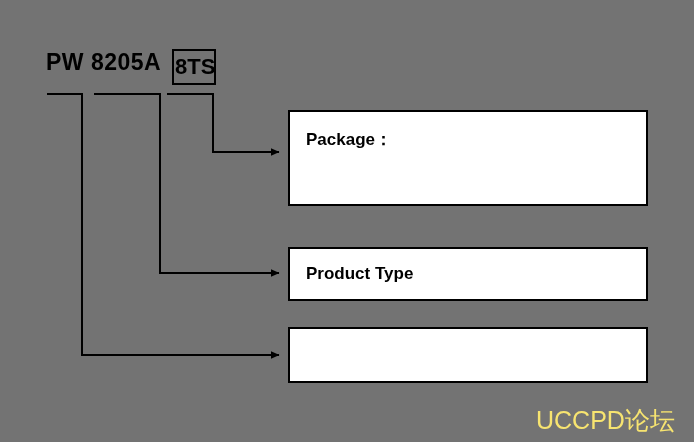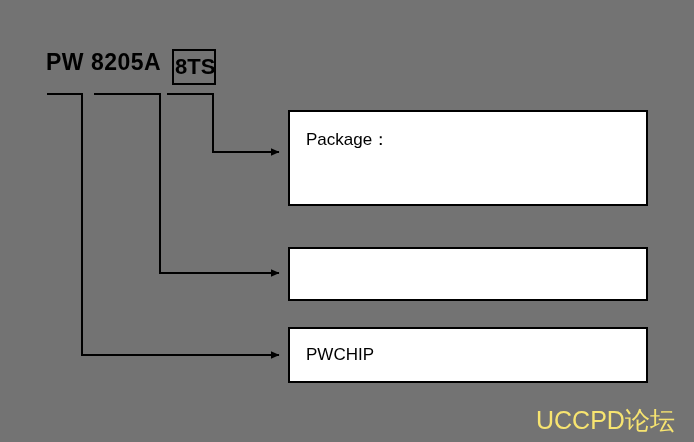--- a/index.html
+++ b/index.html
@@ -67,21 +67,21 @@
     box-sizing: border-box;
     background: #ffffff;
   }
   #box-package  { left: 288px; top: 110px; width: 360px; height: 96px; }
   #box-product  { left: 288px; top: 247px; width: 360px; height: 54px; }
   #box-pwchip   { left: 288px; top: 327px; width: 360px; height: 56px; }
 
   .box-text {
     position: absolute;
     font-size: 17px;
-    font-weight: normal;
+    font-weight: bold;
     color: #000000;
     white-space: nowrap;
   }
   #package-title { left: 306px; top: 128px; }
   #package-value { left: 364px; top: 163px; }
   #product-text  { left: 306px; top: 264px; }
   #pwchip-text   { left: 306px; top: 345px; }
 
   
   #watermark {
@@ -121,19 +121,19 @@
 
     <g>
       <path d="M167,94 L213,94 L213,152 L279,152" fill="none" stroke="#000000" stroke-width="2" marker-end="url(#arrowhead)"></path>
     </g>
   </svg>
 
   <div class="desc-box" id="box-package"></div>
   <div class="box-text" id="package-title">Package：</div>
 
   <div class="desc-box" id="box-product"></div>
+  <div class="box-text" id="product-text">Product Type</div>
 
   <div class="desc-box" id="box-pwchip"></div>
-  <div class="box-text" id="pwchip-text">PWCHIP</div>
 
   <div id="watermark">UCCPD论坛</div>
 
 </div>
 
 </body></html>

